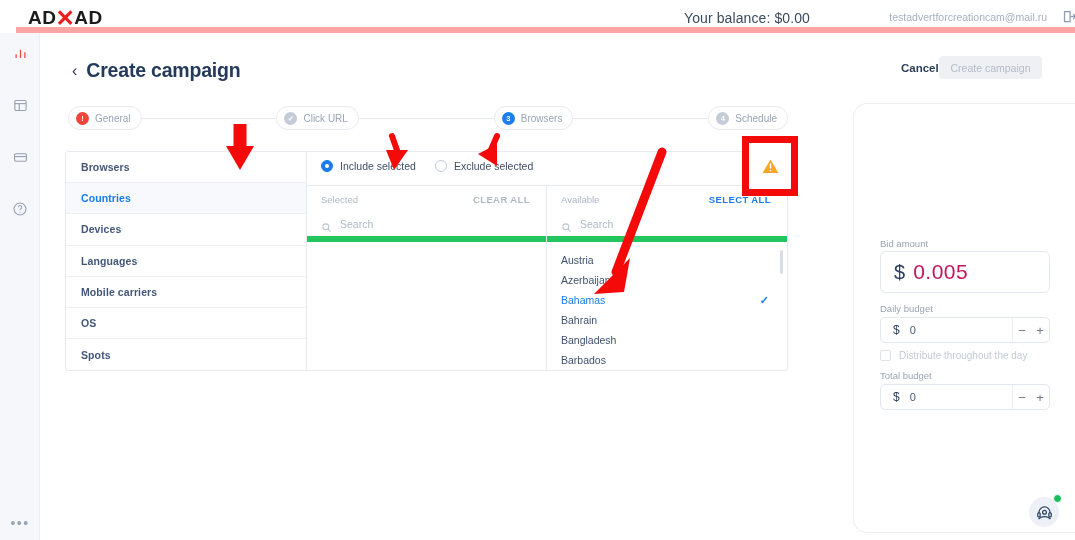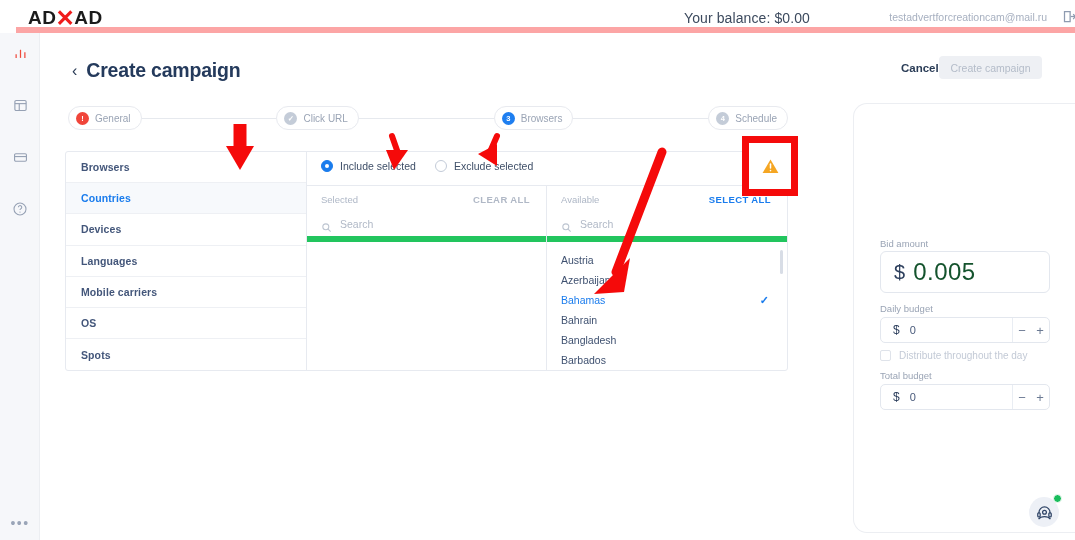--- a/index.html
+++ b/index.html
@@ -177,21 +177,21 @@
   }
   .fld-label {
     position: absolute; font-size: 9.5px; color: #9aa4b5;
   }
   .big-input {
     position: absolute; left: 26px; top: 147px; width: 170px; height: 42px;
     border: 1px solid #e3e7ee; border-radius: 6px;
     display: flex; align-items: center; gap: 8px; padding-left: 13px;
   }
   .big-input .cur { font-size: 20px; color: #2c3e5c; }
-  .big-input .val { font-size: 24px; color: #14532d; letter-spacing: .5px; }
+  .big-input .val { font-size: 21px; color: #be185d; letter-spacing: .5px; }
 
   .stepper {
     position: absolute; left: 26px; width: 170px; height: 26px;
     border: 1px solid #e3e7ee; border-radius: 5px; display: flex; align-items: center;
   }
   .stepper .cur { font-size: 12px; color: #2c3e5c; margin-left: 12px; }
   .stepper .val { font-size: 11px; color: #48597a; margin-left: 10px; flex: 1 1 auto; }
   .stepper .btns {
     display: flex; align-items: center; height: 100%;
     border-left: 1px solid #e9edf3;

